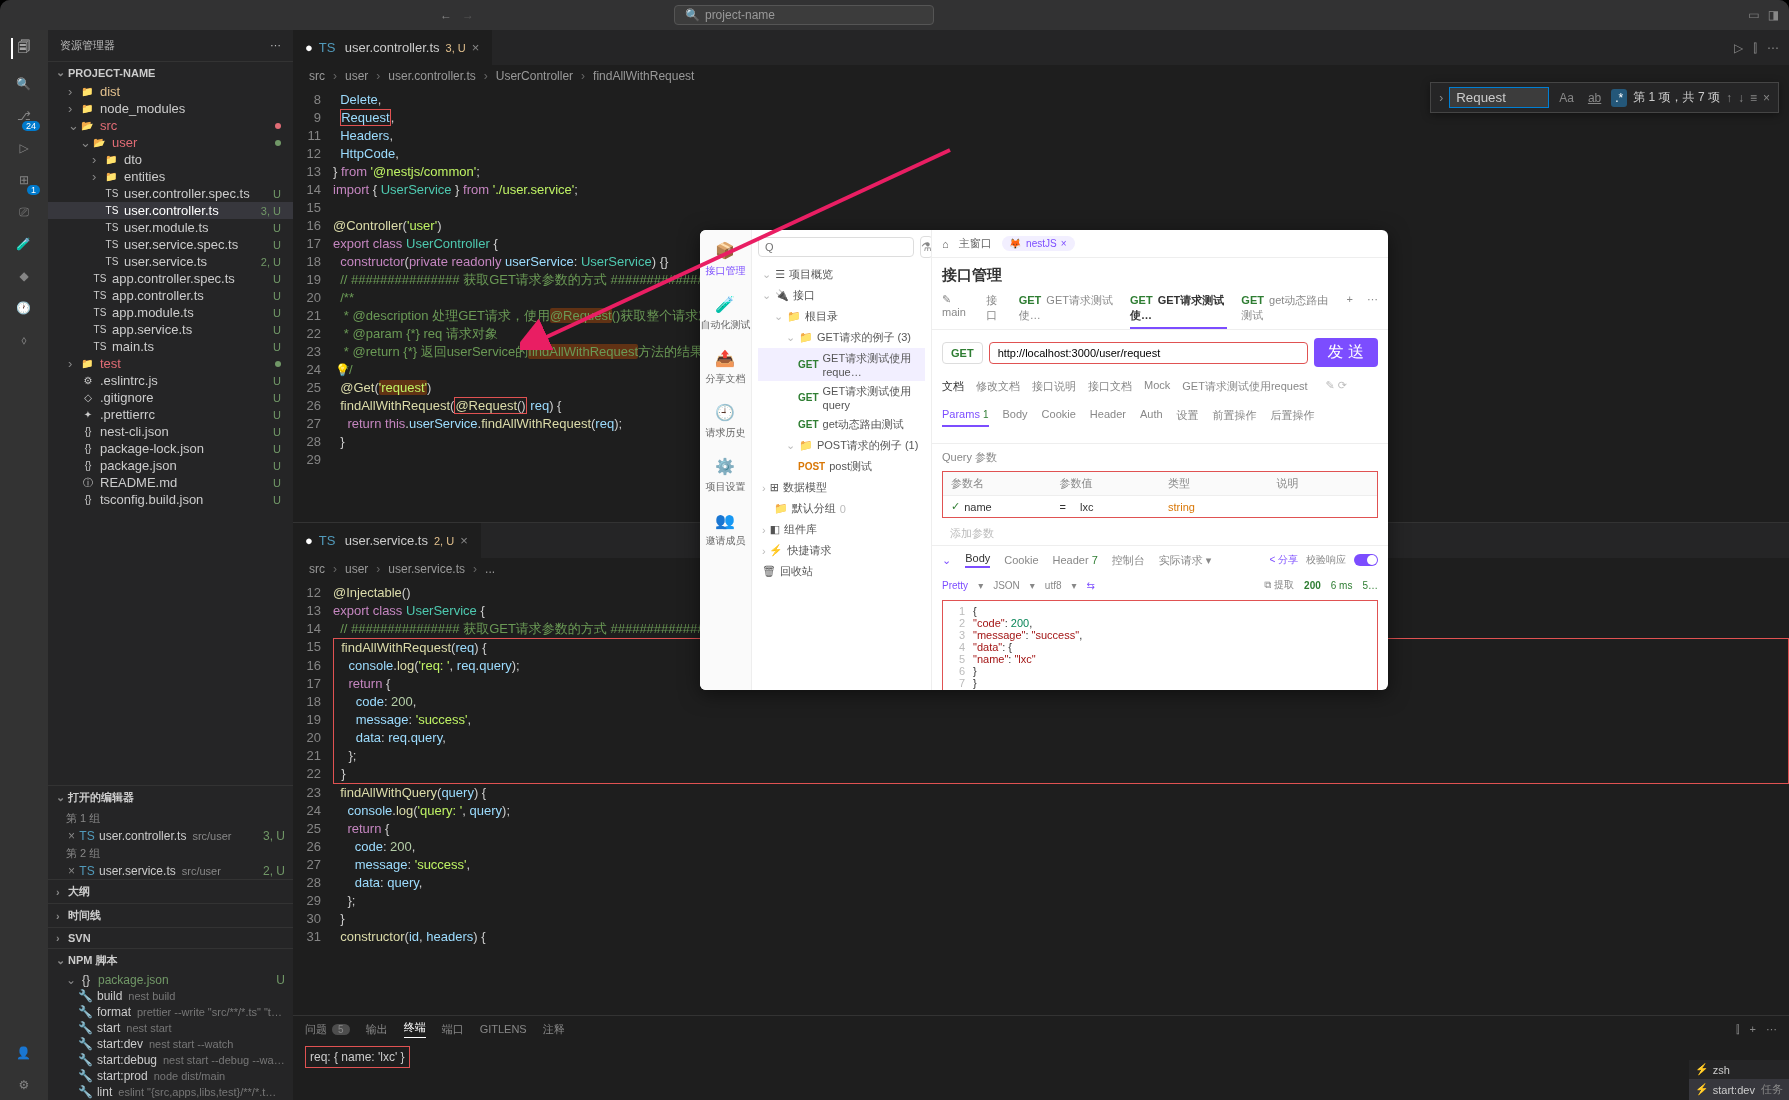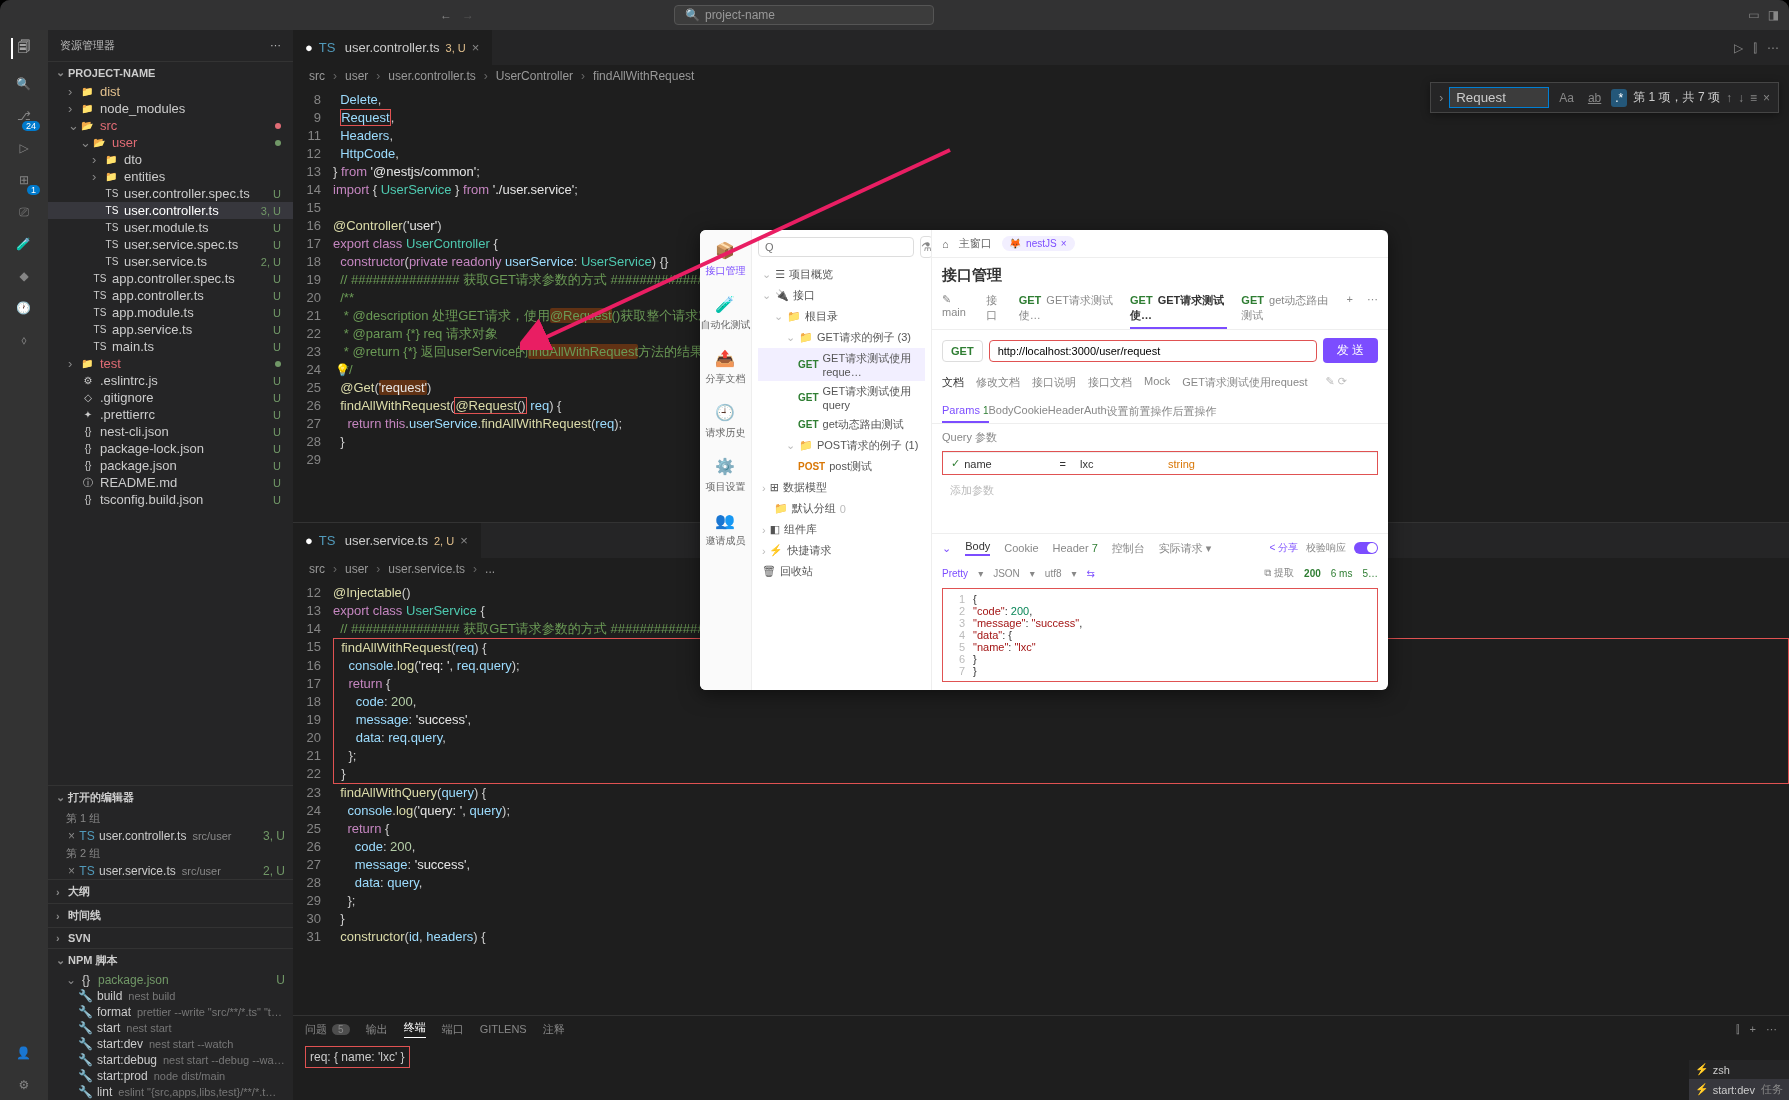--- a/index.html
+++ b/index.html
@@ -51,21 +51,21 @@
 .code-split { flex: 1; display: flex; flex-direction: column; overflow: hidden; }
 .pane { flex: 1; overflow: hidden; position: relative; }
 .pane2 { border-top: 1px solid #333; }
 
 .code { font-family: Menlo, Monaco, Consolas, monospace; font-size: 13px; line-height: 18px; padding: 4px 0; }
 .code-line { display: flex; }
 .lineno { width: 40px; text-align: right; color: #858585; padding-right: 12px; user-select: none; flex-shrink: 0; }
 .linetxt { white-space: pre; flex: 1; }
 .kw { color: #c586c0; }
 .fn { color: #dcdcaa; }
-.str { color: #e5e5e5; }
+.str { color: #bef264; }
 .cls { color: #4ec9b0; }
 .cmt { color: #6a9955; }
 .var { color: #9cdcfe; }
 .num { color: #b5cea8; }
 .dec { color: #dcdcaa; }
 .hl { background: #613214; border-radius: 2px; }
 .redbox { border: 1px solid #e05252; }
 .lightbulb { position: absolute; left: 42px; color: #ffcc00; font-size: 12px; }
 
 
@@ -105,25 +105,25 @@
 .api-topbar { padding: 6px 10px; border-bottom: 1px solid #eee; display: flex; align-items: center; gap: 10px; font-size: 11px; color: #666; }
 .api-tab-pill { background: #f2efff; border-radius: 10px; padding: 2px 8px; color: #7c4dff; font-size: 10px; display: flex; align-items: center; gap: 4px; }
 .api-title { font-size: 15px; font-weight: 600; padding: 8px 10px 4px; }
 .api-subtabs { display: flex; gap: 14px; padding: 0 10px; font-size: 11px; color: #888; border-bottom: 1px solid #eee; }
 .api-subtabs span { padding: 4px 0; cursor: pointer; }
 .api-subtabs .act { color: #333; border-bottom: 2px solid #7c4dff; font-weight: 600; }
 .api-subtabs .m { color: #2e7d32; font-weight: bold; margin-right: 2px; }
 .api-urlbar { display: flex; gap: 6px; padding: 8px 10px; align-items: center; }
 .api-method-sel { color: #2e7d32; font-weight: bold; border: 1px solid #ddd; border-radius: 4px; padding: 4px 8px; font-size: 11px; }
 .api-url { flex: 1; border: 1px solid #e05252; border-radius: 4px; padding: 4px 8px; font-size: 11px; }
-.api-send { background: #7c4dff; color: #fff; border-radius: 4px; padding: 4px 14px; cursor: pointer; font-size: 12px; }
+.api-send { background: #7c4dff; color: #fff; border-radius: 4px; padding: 4px 14px; cursor: pointer; font-size: 16px; }
 .api-doc-tabs { display: flex; gap: 12px; padding: 0 10px; font-size: 11px; color: #888; }
 .api-doc-tabs span { padding: 4px 0; cursor: pointer; }
 .api-doc-tabs .act { color: #333; }
-.api-param-tabs { display: flex; padding: 6px 10px 0; font-size: 11px; color: #888; border-bottom: 1px solid #eee; }
+.api-param-tabs { display: flex; gap: 14px; padding: 6px 10px 16px; font-size: 11px; color: #888; border-bottom: 1px solid #eee; }
 .api-param-tabs span { padding: 4px 0; cursor: pointer; }
 .api-param-tabs .act { color: #7c4dff; border-bottom: 2px solid #7c4dff; }
 .api-param-tabs .badge2 { color: #2e7d32; font-size: 10px; }
 .api-query-lbl { padding: 6px 10px 2px; font-size: 11px; color: #888; }
 .api-table { margin: 4px 10px; border: 1px solid #e05252; font-size: 11px; }
 .api-table-hdr { display: flex; background: #fafafa; color: #888; }
 .api-table-hdr > div { flex: 1; padding: 4px 8px; }
 .api-table-row { display: flex; border-top: 1px solid #eee; }
 .api-table-row > div { flex: 1; padding: 4px 8px; display: flex; align-items: center; gap: 4px; }
 .api-addparam { padding: 4px 18px; color: #bbb; font-size: 11px; }
@@ -855,20 +855,26 @@
           <span>Body</span>
           <span>Cookie</span>
           <span>Header</span>
           <span>Auth</span>
           <span>设置</span>
           <span>前置操作</span>
           <span>后置操作</span>
         </div>
       <div class="api-query-lbl">Query 参数</div>
       <div class="api-table">
+        <div class="api-table-hdr" id="api-table-hdr">
+            <div>参数名</div>
+            <div>参数值</div>
+            <div>类型</div>
+            <div>说明</div>
+          </div>
         <div class="api-table-row">
           <div>
               <span class="chk">✓</span> 
               <span>name</span>
             </div>
           <div><span>=</span>&nbsp;&nbsp;<span>lxc</span></div>
           <div style="color:#d97706">string</div>
           <div></div>
         </div>
       </div>

